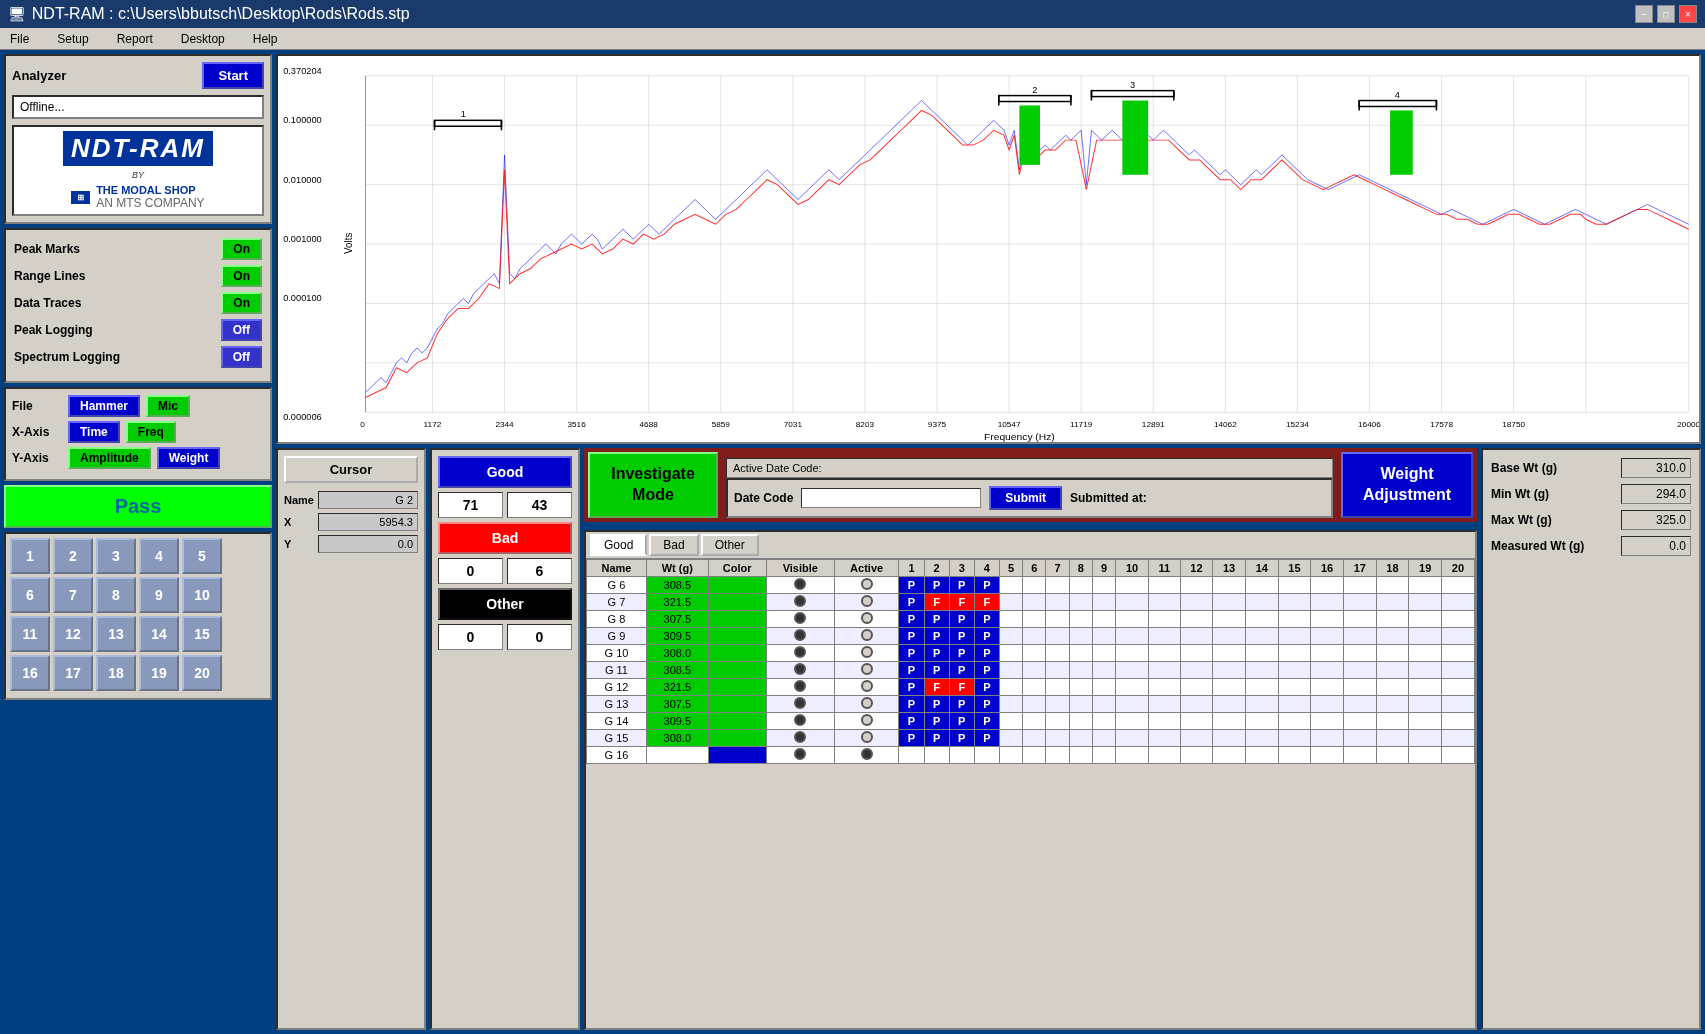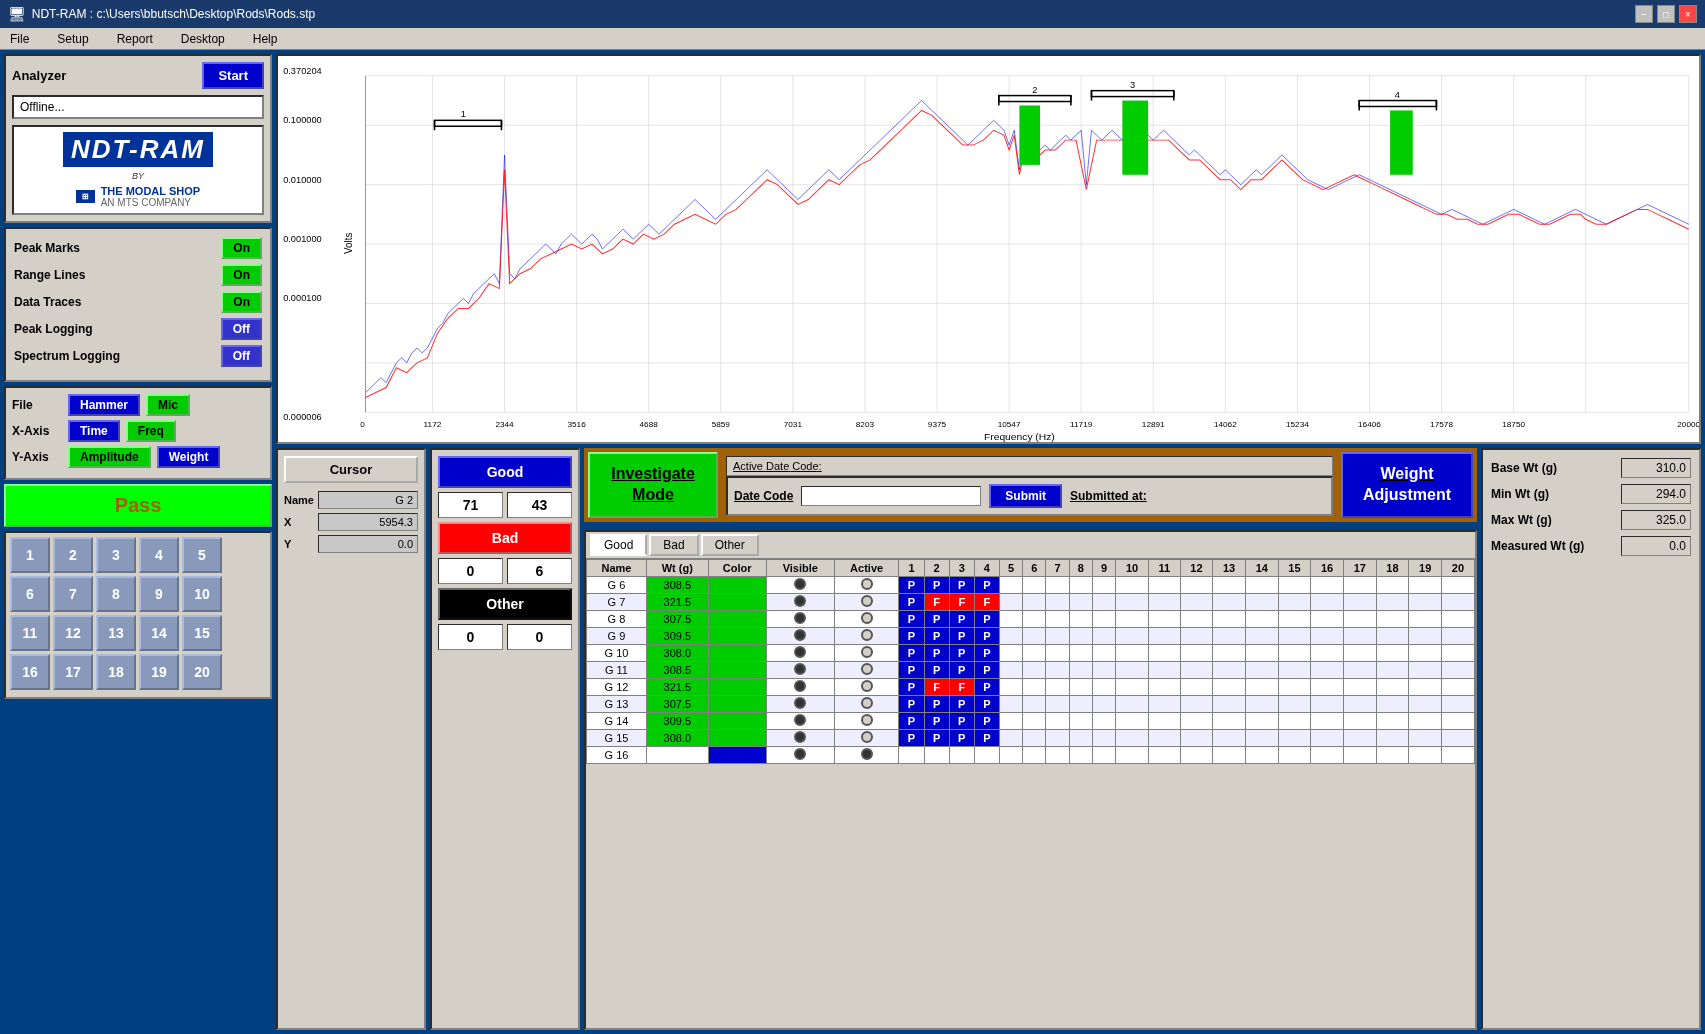--- a/index.html
+++ b/index.html
@@ -40,21 +40,21 @@
     .off-btn { background: #3333cc; color: #fff; border: 2px outset #6666ff; padding: 2px 10px; font-size: 12px; font-weight: bold; cursor: pointer; min-width: 38px; text-align: center; }
     
     
     #chan-section { background: #d4d0c8; border: 2px inset #808080; padding: 6px; }
     .axis-row { display: flex; align-items: center; gap: 6px; margin-bottom: 4px; }
     .axis-label { font-size: 12px; font-weight: bold; width: 50px; }
     .blue-btn { background: #0000cc; color: #fff; border: 2px outset #6666ff; padding: 2px 10px; font-size: 12px; font-weight: bold; cursor: pointer; }
     .green-btn { background: #00cc00; color: #000; border: 2px outset #88ff88; padding: 2px 10px; font-size: 12px; font-weight: bold; cursor: pointer; }
     
     
-    #pass-box { background: #00ff00; border: 2px outset #88ff88; text-align: center; font-size: 20px; font-weight: bold; padding: 8px; cursor: pointer; color: #a16207; }
+    #pass-box { background: #00ff00; border: 2px outset #88ff88; text-align: center; font-size: 20px; font-weight: bold; padding: 8px; cursor: pointer; color: #0369a1; }
     
     
     #num-grid { background: #d4d0c8; border: 2px inset #808080; padding: 4px; }
     .num-row { display: flex; gap: 3px; margin-bottom: 3px; }
     .num-cell { background: #8899bb; color: #fff; border: 2px outset #aabbdd; width: 40px; height: 36px; display: flex; align-items: center; justify-content: center; font-size: 14px; font-weight: bold; cursor: pointer; }
     
     
     #right-panel { flex: 1; display: flex; flex-direction: column; gap: 4px; }
     
     
@@ -115,21 +115,21 @@
     
     
     #chart-svg { width: 100%; height: 100%; }
   </style>
 </head>
 <body>
 
 <div id="titlebar">
   <div id="titlebar-left">
     <span style="color:#fff;font-size:14px;">🖥</span>
-    <span style="font-size:12px;color:#fff;">NDT-RAM : c:\Users\bbutsch\Desktop\Rods\Rods.stp</span>
+    <span style="font-size:16px;color:#fff;">NDT-RAM : c:\Users\bbutsch\Desktop\Rods\Rods.stp</span>
   </div>
   <div id="titlebar-controls">
     <div class="tb-btn">−</div>
     <div class="tb-btn">□</div>
     <div class="tb-btn" style="background:#ff4444;color:#fff;">×</div>
   </div>
 </div>
 
 <div id="menubar">
   <span class="menu-item">File</span>
@@ -150,21 +150,21 @@
       </div>
       <div id="offline-box">Offline...</div>
 
       <div id="logo-box">
         <div id="logo-top">NDT-RAM</div>
         <div style="font-size:9px;color:#333;font-style:italic;margin-bottom:4px;">BY</div>
         <div style="display:flex;align-items:center;gap:6px;">
           <div style="background:#003399;color:#fff;padding:2px 6px;font-size:8px;font-weight:bold;">⊞</div>
           <div>
             <div style="font-size:11px;font-weight:bold;color:#003399;">THE MODAL SHOP</div>
-            <div style="font-size:10px;color:#666;">AN MTS COMPANY</div>
+            <div style="font-size:12px;color:#666;text-align:right;">AN MTS COMPANY</div>
           </div>
         </div>
       </div>
     </div>
 
     <div id="controls-panel">
       <div class="ctrl-row">
         <span class="ctrl-label">Peak Marks</span>
         <button class="on-btn">On</button>
       </div>
@@ -368,21 +368,21 @@
         </div>
         <div class="gbo-btn-other">Other</div>
         <div class="gbo-count-row">
           <div class="gbo-count">0</div>
           <div class="gbo-count">0</div>
         </div>
       </div>
 
       <div id="middle-controls">
 
-        <div id="iw-row" style="display:flex;gap:8px;align-items:center;background:#a16207;padding:4px;text-decoration:underline;">
+        <div id="iw-row" style="display:flex;gap:8px;align-items:flex-end;background:#7f1d1d;padding:4px;">
           <button id="investigate-btn">
             <span style="white-space:pre-line;font-size:16px;font-weight:bold;color:#000;">Investigate
 Mode</span>
           </button>
           <div style="flex:1;">
 
             <div style="background:#d4d0c8;padding:3px 6px;font-size:11px;border:1px inset #808080;margin-top:2px;">
               <span>Active Date Code:</span>
             </div>
             <div id="date-code-row" style="display:flex;align-items:center;gap:8px;flex-wrap:wrap;background:#d4d0c8;border:2px inset #808080;padding:6px;">

